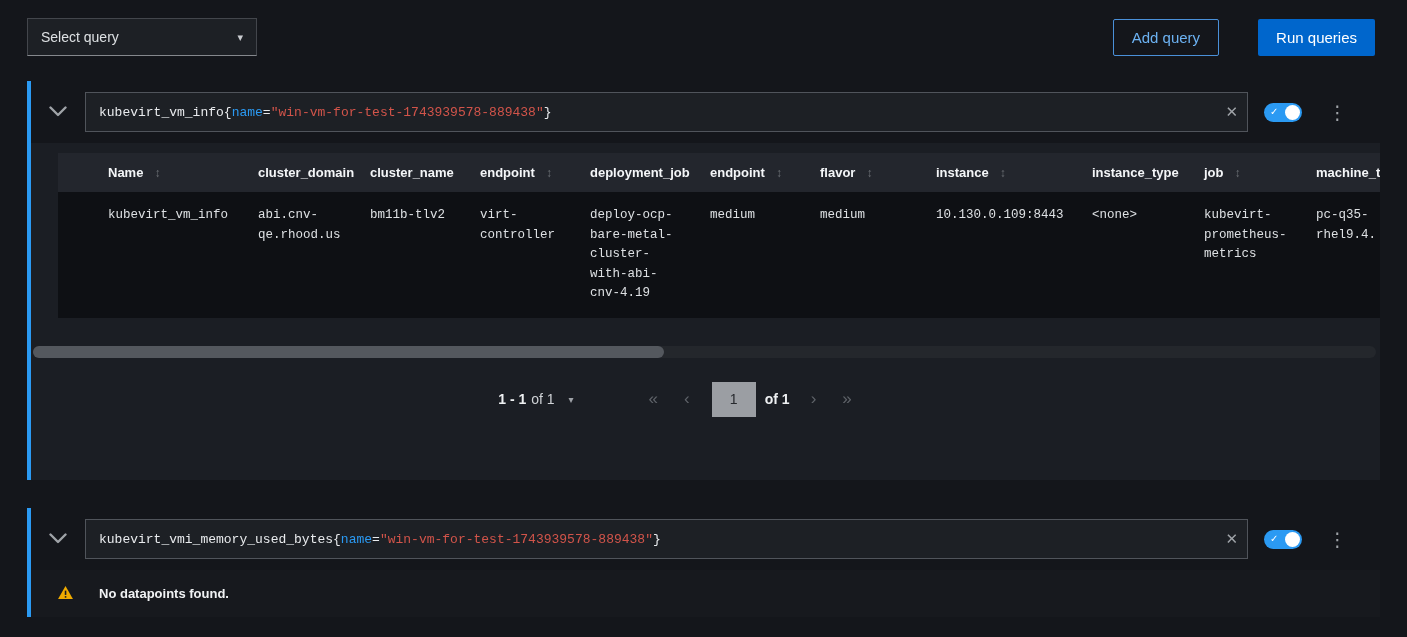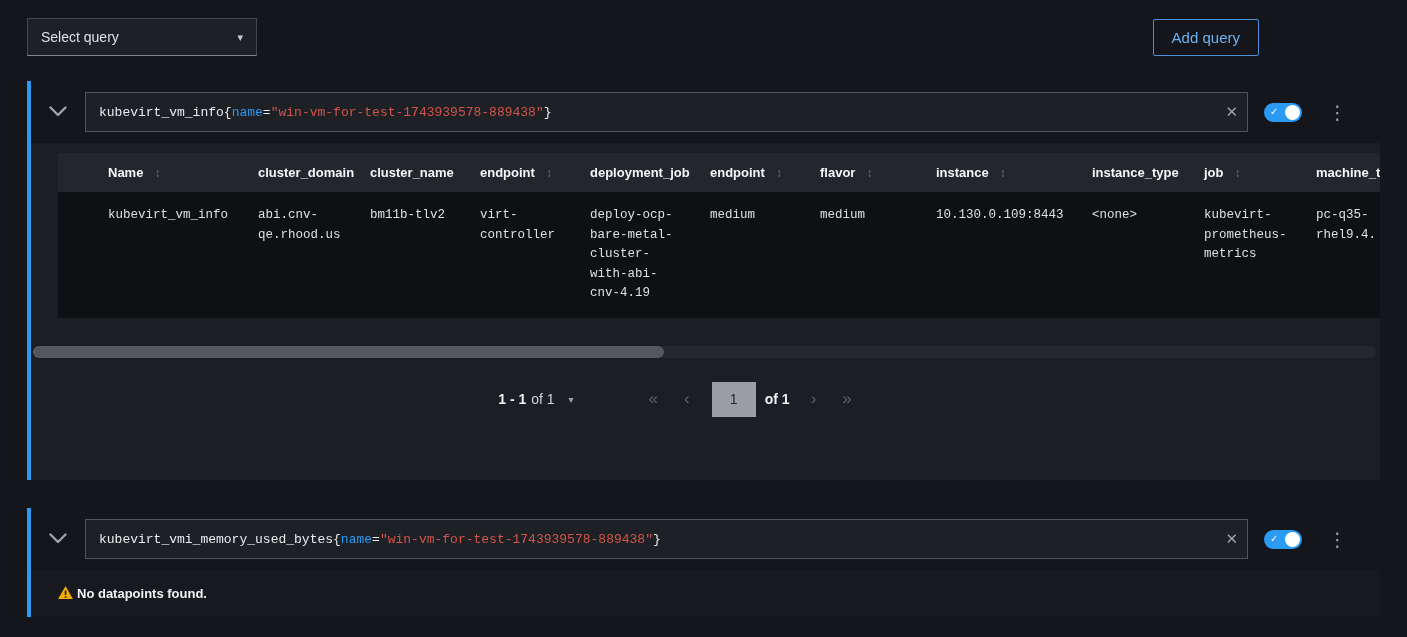--- a/index.html
+++ b/index.html
@@ -5,21 +5,21 @@
   html, body { margin:0; padding:0; width:1407px; height:637px; overflow:hidden; }
   body {
     position:relative;
     background:#14161b;
     font-family:"Liberation Sans","DejaVu Sans",sans-serif;
     color:#e8eaed;
   }
   button { font-family:inherit; }
 
   
-  .toolbar { position:absolute; left:27px; top:18px; width:1232px; height:38px;
+  .toolbar { position:absolute; left:27px; top:18px; width:1348px; height:38px;
              display:flex; align-items:center; justify-content:space-between; }
   .select-toggle { width:230px; height:38px; box-sizing:border-box;
     background:#1d2025; border:1px solid #43464c; border-bottom-color:#85888d;
     display:flex; align-items:center; justify-content:space-between;
     padding:0 13px; color:#dde0e3; font-size:14px; cursor:pointer; }
   .select-caret { color:#c9ccd0; font-size:11px; }
   .toolbar-actions { display:flex; gap:39px; }
   .btn-secondary { height:37px; padding:0 18px; background:transparent;
     border:1px solid #4a90d9; color:#6cb2f2; font-size:15px; border-radius:2px; cursor:pointer; }
   .btn-primary { height:37px; padding:0 18px; border:none; border-radius:2px;
@@ -86,33 +86,34 @@
   .pager { display:flex; align-items:center; margin-left:62px; }
   .nav-btn { background:none; border:none; color:#5f6369; font-size:17px;
     padding:0 13px; cursor:default; }
   .page-box { width:44px; height:35px; background:#9b9ea3; color:#26292d;
     display:flex; align-items:center; justify-content:center; margin:0 9px;
     font-size:14px; border:none; }
   .of-pages { font-weight:700; margin-right:8px; }
 
   
   .message-row { height:47px; background:#17191e; display:flex; align-items:center;
-    gap:4px; padding-left:27px; }
+    gap:26px; padding-left:27px; }
   .message-text { font-size:13px; font-weight:600; color:#f0f2f4; }
 </style>
 </head>
 <body>
 
 <div class="toolbar">
   <div class="select-toggle">
     <span>Select query</span>
     <span class="select-caret">▾</span>
   </div>
   <div class="toolbar-actions">
     <button class="btn-secondary">Add query</button>
+    <button class="btn-primary">Run queries</button>
   </div>
 </div>
 
 <section class="query-card" id="card1">
   <div class="accent-bar"></div>
   <div class="card-body">
     <div class="query-row">
       <button class="expand-btn">
         <span>
           <svg width="18" height="11" viewBox="0 0 18 11">

